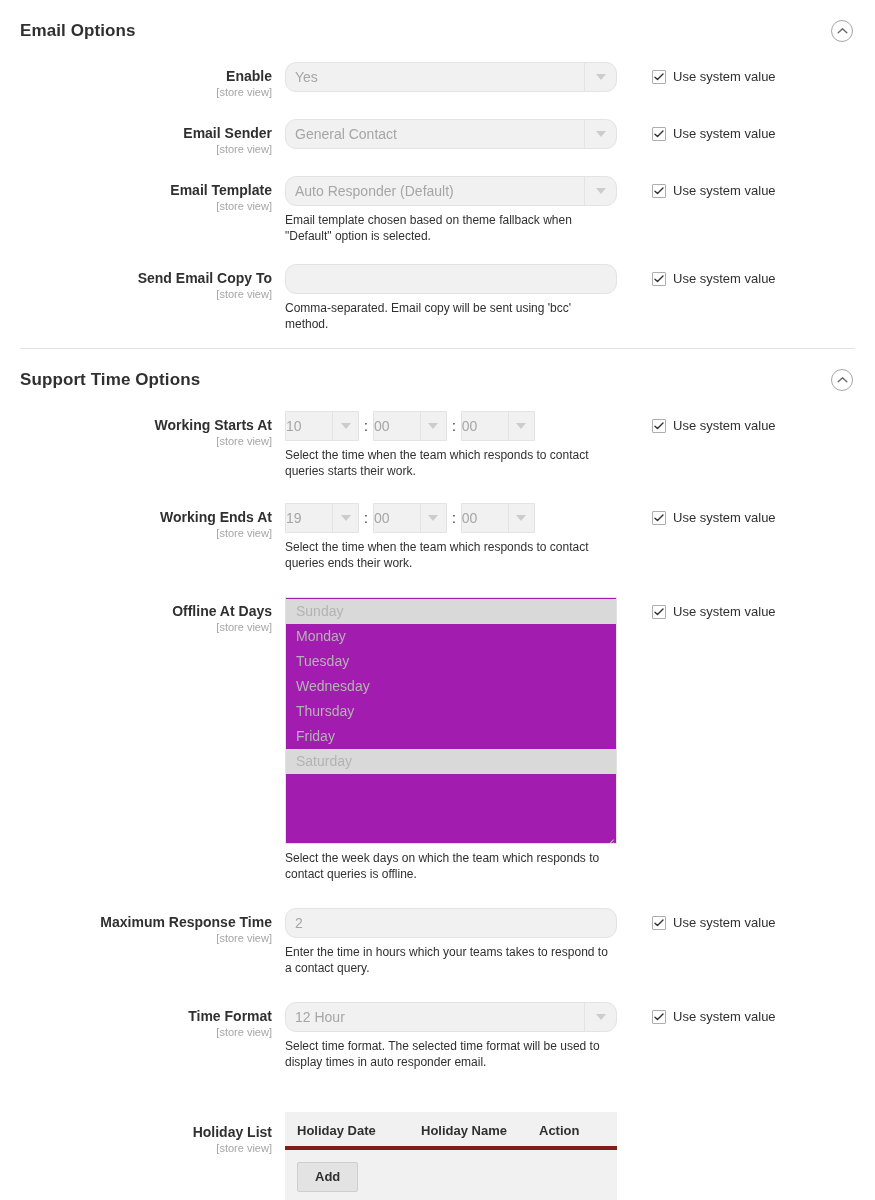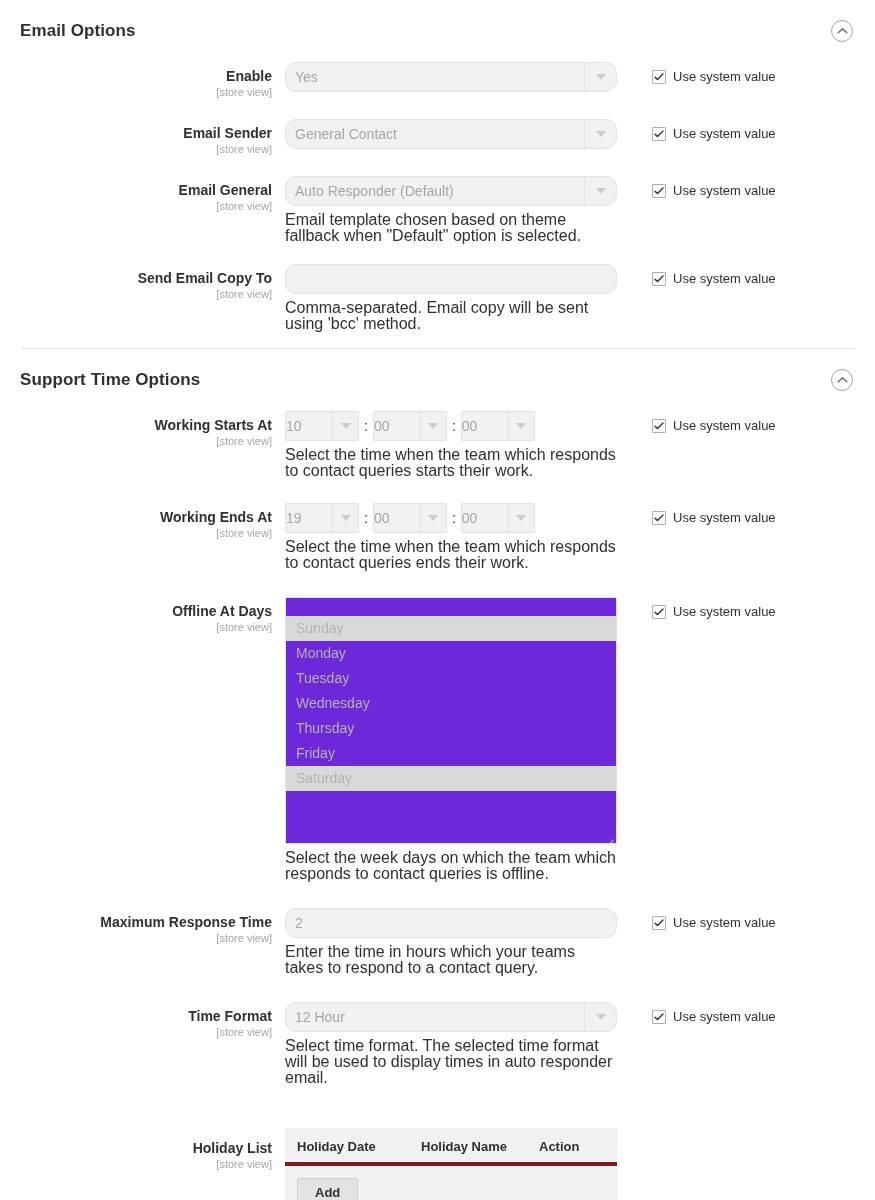--- a/index.html
+++ b/index.html
@@ -141,26 +141,26 @@
     font-size: 14px;
     color: #303030;
     padding: 0 5px;
     line-height: 30px;
   }
 
   
   .multiselect {
     width: 332px;
     height: 247px;
-    background: #6d28d9;
+    background: #a21caf;
     border: 1px solid #e3e3e3;
     border-radius: 1px;
     position: relative;
     overflow: hidden;
-    padding-top: 18px;
+    padding-top: 1px;
   }
   .ms-option {
     height: 25px;
     line-height: 25px;
     padding: 0 10px;
     font-size: 14px;
     color: #b3b3b3;
   }
   .ms-option.selected { background: #d9d9d9; }
   .resize-grip {
@@ -172,21 +172,21 @@
     display: block;
     position: absolute;
     right: 0;
     height: 1px;
     background: #c2c2c2;
     transform-origin: right bottom;
   }
 
   
   .hint {
-    font-size: 16px;
+    font-size: 12px;
     color: #303030;
     line-height: 16px;
     margin-top: 6px;
     width: 332px;
   }
 
   
   .sysval { display: flex; align-items: flex-start; }
   .checkbox {
     width: 14px; height: 14px;
@@ -301,21 +301,21 @@
               <path d="M1 4.2 L3.5 6.6 L9 1" fill="none" stroke="#303030" stroke-width="1.4" stroke-linecap="round" stroke-linejoin="round"></path>
             </svg>
         </span>
         <span class="sysval-label">Use system value</span>
       </div>
     </div>
   </div>
 
   <div class="field">
     <div class="label-col">
-      <div class="label-text">Email General</div>
+      <div class="label-text">Email Template</div>
       <div class="scope-note">[store view]</div>
     </div>
     <div class="control-col">
       <div class="select-disabled">
         <span>Auto Responder (Default)</span>
         <span class="arrow-box">
             <span class="tri-down"></span>
           </span>
       </div>
       <div class="hint">Email template chosen based on theme fallback when "Default" option is selected.</div>

